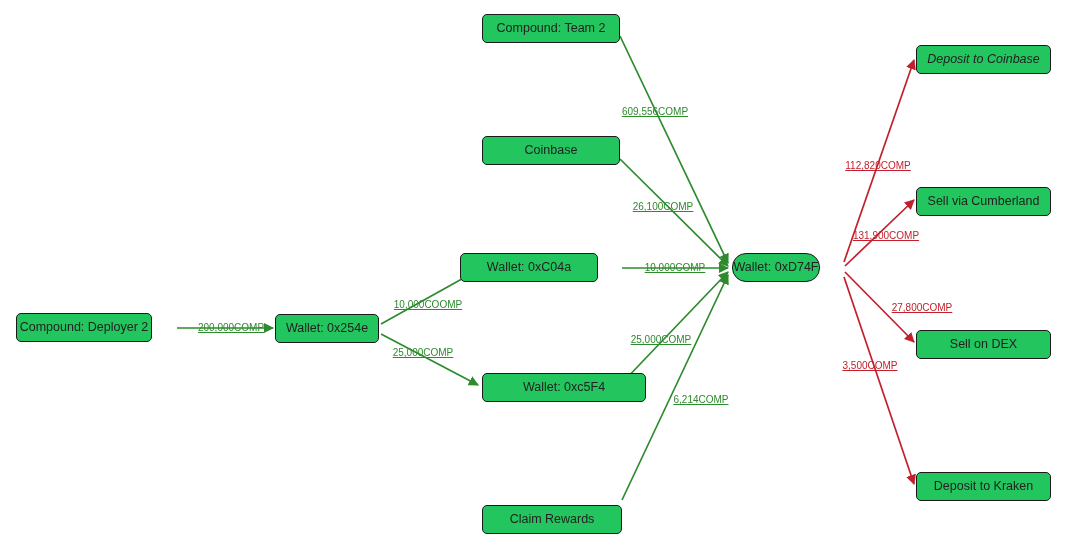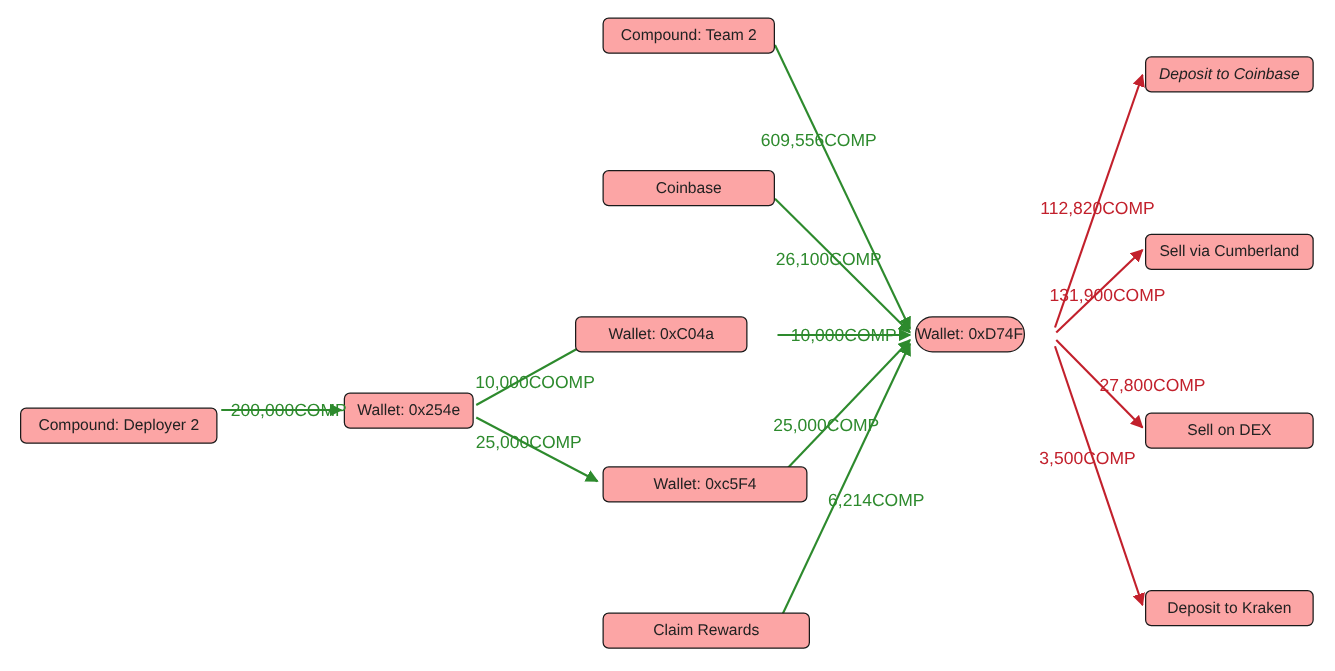--- a/index.html
+++ b/index.html
@@ -21,40 +21,41 @@
   #edge-layer {
     position: absolute;
     left: 0;
     top: 0;
     width: 1068px;
     height: 537px;
   }
   .node {
     position: absolute;
     box-sizing: border-box;
-    background: #fca5a5;
+    background: #22c55e;
     border: 1.6px solid #1a1a1a;
     border-radius: 5px;
     display: flex;
     align-items: center;
     justify-content: center;
     color: #222222;
     font-size: 12.5px;
     line-height: 1;
     white-space: nowrap;
     z-index: 5;
   }
   .edge-label {
     position: absolute;
-    font-size: 14px;
+    font-size: 10px;
     line-height: 1;
     white-space: nowrap;
     background: transparent;
     z-index: 6;
     transform: translate(-50%, -50%);
+    text-decoration: underline;
   }
   .edge-label.inflow { color: #2d8a2d; }
   .edge-label.outflow { color: #c2202c; }
 </style>
 </head>
 <body>
 
 <div id="canvas">
 
   <svg id="edge-layer" viewBox="0 0 1068 537" xmlns="http://www.w3.org/2000/svg">
@@ -76,39 +77,39 @@
         <line x1="622" y1="383" x2="728" y2="272" stroke="#2d8a2d" stroke-width="1.7" marker-end="url(#arrow-inflow)"></line>
         <line x1="622" y1="500" x2="728" y2="275" stroke="#2d8a2d" stroke-width="1.7" marker-end="url(#arrow-inflow)"></line>
         <line x1="844" y1="262" x2="914" y2="60" stroke="#c2202c" stroke-width="1.7" marker-end="url(#arrow-outflow)"></line>
         <line x1="845" y1="266" x2="914" y2="200" stroke="#c2202c" stroke-width="1.7" marker-end="url(#arrow-outflow)"></line>
         <line x1="845" y1="272" x2="914" y2="342" stroke="#c2202c" stroke-width="1.7" marker-end="url(#arrow-outflow)"></line>
         <line x1="844" y1="277" x2="914" y2="484" stroke="#c2202c" stroke-width="1.7" marker-end="url(#arrow-outflow)"></line>
       </g>
   </svg>
 
   <div id="node-layer">
-      <div class="node" style="left: 16px; top: 326px; width: 158px; height: 29px; align-items: center;">
+      <div class="node" style="left: 16px; top: 313px; width: 136px; height: 29px; align-items: center;">
         <span>Compound: Deployer 2</span>
       </div>
       <div class="node" style="left: 275px; top: 314px; width: 104px; height: 29px;">
         <span>Wallet: 0x254e</span>
       </div>
       <div class="node" style="left: 482px; top: 14px; width: 138px; height: 29px;">
         <span>Compound: Team 2</span>
       </div>
       <div class="node" style="left: 482px; top: 136px; width: 138px; height: 29px;">
         <span>Coinbase</span>
       </div>
       <div class="node" style="left: 460px; top: 253px; width: 138px; height: 29px;">
         <span>Wallet: 0xC04a</span>
       </div>
       <div class="node" style="left: 482px; top: 373px; width: 164px; height: 29px;">
         <span>Wallet: 0xc5F4</span>
       </div>
-      <div class="node" style="left: 482px; top: 490px; width: 166px; height: 29px;">
+      <div class="node" style="left: 482px; top: 505px; width: 140px; height: 29px;">
         <span>Claim Rewards</span>
       </div>
       <div class="node" style="left: 732px; top: 253px; width: 88px; height: 29px; border-radius: 14px;">
         <span>Wallet: 0xD74F</span>
       </div>
       <div class="node" style="left: 916px; top: 45px; width: 135px; height: 29px; font-style: italic;">
         <span>Deposit to Coinbase</span>
       </div>
       <div class="node" style="left: 916px; top: 187px; width: 135px; height: 29px;">
         <span>Sell via Cumberland</span>

